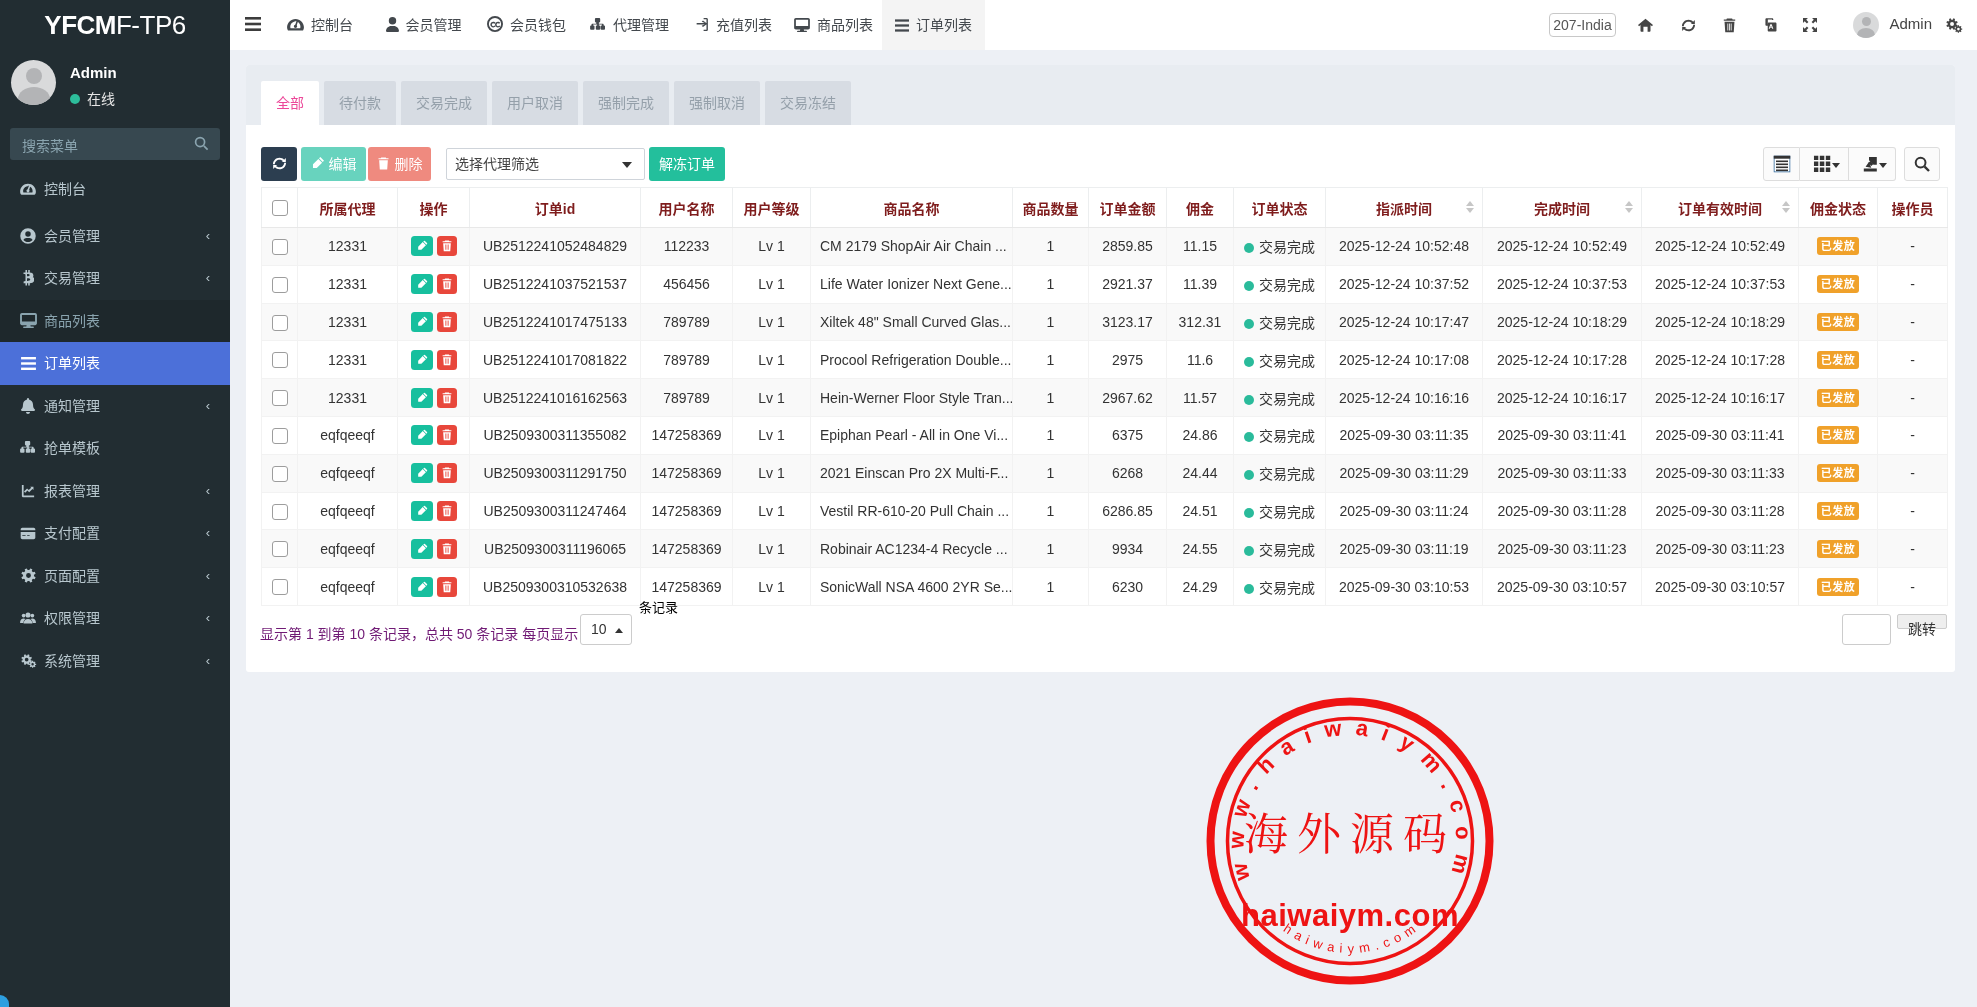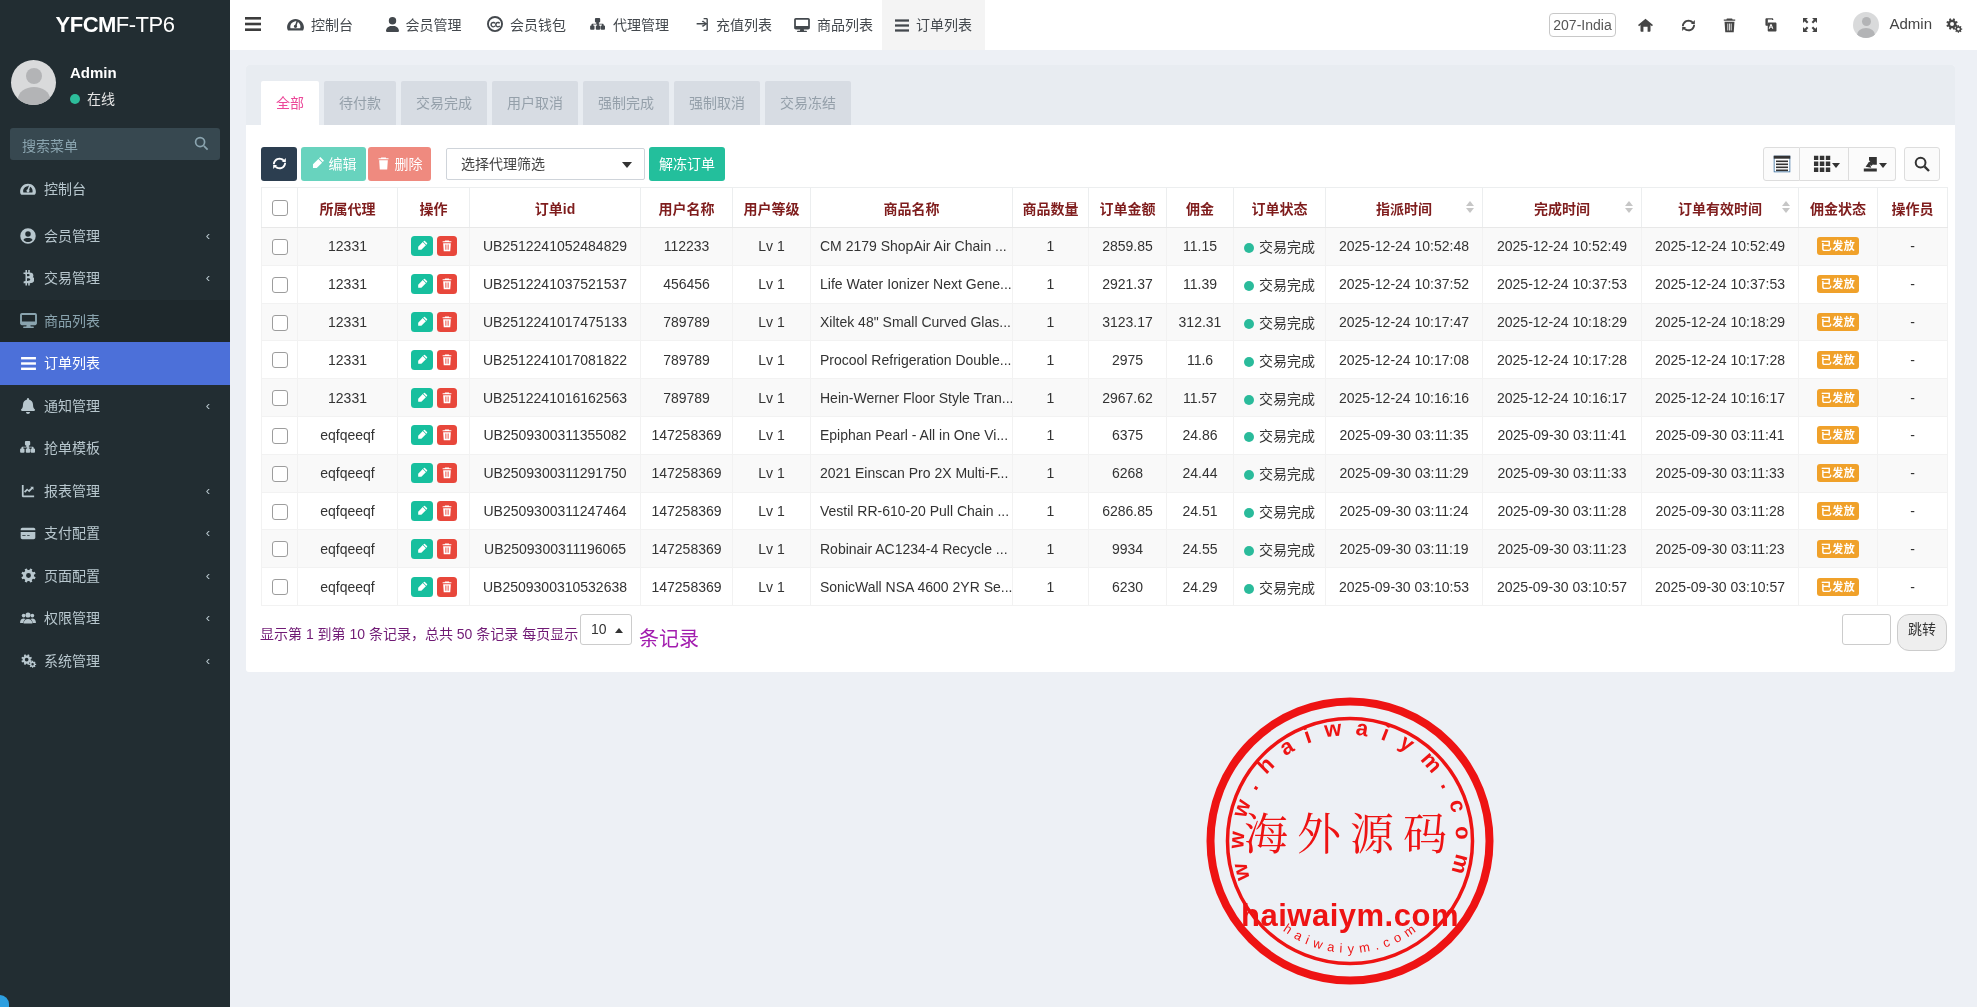--- a/index.html
+++ b/index.html
@@ -1,21 +1,21 @@
 <!DOCTYPE html>
 <html lang="zh-CN"><head>
 <meta charset="utf-8">
 <title>订单列表</title>
 <style>
 * { margin:0; padding:0; box-sizing:border-box; }
 html,body { width:1977px; height:1007px; overflow:hidden; }
 body { font-family:"Liberation Sans","Noto Sans CJK SC",sans-serif; font-size:14px; color:#333; background:#edf0f5; }
 
 .sidebar { position:absolute; left:0; top:0; width:230px; height:1007px; background:#222d32; z-index:5; }
-.logo { height:50px; line-height:50px; text-align:center; color:#fff; font-size:22px; letter-spacing:-0.5px; }
+.logo { height:50px; line-height:50px; text-align:center; color:#fff; font-size:26px; letter-spacing:-0.5px; }
 .logo b { font-weight:bold; }
 .logo span { font-weight:normal; }
 .userpanel { position:relative; height:70px; margin-top:10px; }
 .userpanel .avatar { position:absolute; left:11px; top:0; width:45px; height:45px; border-radius:50%; background:#d9dadb; overflow:hidden; }
 .avatar .head { position:absolute; left:14.5px; top:8px; width:16px; height:16px; border-radius:50%; background:#b3b4b6; }
 .avatar .bodyp { position:absolute; left:6.5px; top:27px; width:32px; height:24px; border-radius:50%; background:#b3b4b6; }
 .userpanel .uname { position:absolute; left:70px; top:4px; color:#fff; font-weight:bold; font-size:15px; }
 .userpanel .ustate { position:absolute; left:70px; top:28px; color:#e5e5e5; font-size:14px; }
 .ustate .dot { display:inline-block; width:10px; height:10px; border-radius:50%; background:#2dbd9b; margin-right:7px; }
 .sb-search { position:absolute; left:10px; top:128px; width:210px; height:32px; background:#374850; border-radius:3px; color:#90a4ab; }
@@ -52,21 +52,21 @@
 .tab { position:relative; float:left; height:44px; line-height:44px; padding:0 15px; margin-right:5px; background:#d7dce3; color:#95a0aa; font-size:14px; border-radius:2px 2px 0 0; }
 .tab.on { background:#fff; color:#ec4899; }
 
 .toolbar { position:absolute; left:15px; top:82px; height:34px; font-size:0; }
 .toolbar > * { font-size:14px; }
 .btn { display:inline-block; height:34px; line-height:34px; border-radius:3px; font-size:14px; color:#fff; text-align:center; vertical-align:top; }
 .btn-dark { width:36px; background:#2c3e50; }
 .btn-edit { width:65px; background:#18bc9c; opacity:0.65; margin-left:4px; }
 .btn-del { width:63px; background:#e74c3c; opacity:0.65; margin-left:2px; }
 .btn-unfreeze { width:76px; background:#23bf9c; margin-left:4px; }
-.sel-agent { display:inline-block; position:relative; width:199px; height:32px; margin-left:15px; margin-top:1px; border:1px solid #cfd4da; border-radius:2px; background:#fff; color:#444; line-height:30px; padding-left:14px; vertical-align:top; }
+.sel-agent { display:inline-block; position:relative; width:199px; height:32px; margin-left:15px; margin-top:1px; border:1px solid #cfd4da; border-radius:2px; background:#fff; color:#444; line-height:30px; padding-left:8px; vertical-align:top; }
 .sel-agent .caret { position:absolute; right:12px; top:13px; width:0; height:0; border-left:5px solid transparent; border-right:5px solid transparent; border-top:6px solid #333; }
 .toolbar-r { position:absolute; right:15px; top:82px; height:34px; font-size:0; }
 .btn-def { display:inline-block; position:relative; height:34px; background:#fbfbfb; border:1px solid #ddd; vertical-align:top; }
 .bg-l { border-radius:3px 0 0 3px; width:37px; }
 .bg-m { width:49px; border-left:none; }
 .bg-r { width:47px; border-left:none; border-radius:0 3px 3px 0; }
 .btn-search { width:36px; border-radius:3px; margin-left:8px; }
 .btn-def svg { position:absolute; left:50%; top:50%; transform:translate(-50%,-50%); }
 .bg-m svg, .bg-r svg { transform:translate(-60%,-50%); }
 .btn-def .dcaret { position:absolute; right:8px; top:15px; width:0; height:0; border-left:4px solid transparent; border-right:4px solid transparent; border-top:5px solid #333; }
@@ -83,31 +83,31 @@
 .opbtn.r { background:#e8473b; margin-left:4px; width:20px; }
 .opbtn svg { position:absolute; left:50%; top:50%; transform:translate(-50%,-50%); }
 .stateok { color:#2abb9b; }
 .stateok .sdot { display:inline-block; width:10px; height:10px; border-radius:50%; background:#2abb9b; margin-right:5px; vertical-align:-1px; }
 .badge-o { display:inline-block; background:#f0a12a; color:#fff; font-size:11px; font-weight:bold; padding:0 4px; height:18px; line-height:18px; border-radius:3px; letter-spacing:0.5px; }
 .sorter { position:absolute; right:8px; top:13px; }
 .sorter .s-up { width:0;height:0;border-left:4px solid transparent;border-right:4px solid transparent;border-bottom:5px solid #c6c6c6; margin-bottom:2px;}
 .sorter .s-dn { width:0;height:0;border-left:4px solid transparent;border-right:4px solid transparent;border-top:5px solid #c6c6c6;}
 
 .pg-info { position:absolute; left:14px; top:558px; font-size:14px; color:#701a75; }
-.pg-info2 { position:absolute; left:393px; top:558px; font-size:20px; color:#a21caf; }
+.pg-info2 { position:absolute; left:393px; top:532px; font-size:13px; color:#000000; }
 .pg-size { position:absolute; left:334px; top:549px; width:52px; height:31px; border:1px solid #ccc; border-radius:3px; background:#fff; color:#333; line-height:29px; padding-left:10px; font-size:14px; }
 .pg-size .ucaret { position:absolute; right:8px; top:13px; width:0; height:0; border-left:4px solid transparent; border-right:4px solid transparent; border-bottom:5px solid #333; }
 .pager { position:absolute; right:119px; top:550px; height:31px; font-size:14px; }
 .pager a { display:inline-block; float:left; height:31px; line-height:29px; width:33px; text-align:center; border:1px solid #ddd; border-left:none; color:#777; background:#fff; text-decoration:none; }
 .pager a.first,.pager a.last { width:63px; }
 .pager a.first { border-left:1px solid #ddd; border-radius:3px 0 0 3px; }
 .pager a.last { border-radius:0 3px 3px 0; }
 .pager a.act { background:#2c3e50; border-color:#2c3e50; color:#fff; }
 .pg-jumpbox { position:absolute; right:64px; top:549px; width:49px; height:31px; border:1px solid #ccc; border-radius:3px; background:#fff; }
-.pg-jump { position:absolute; right:8px; top:549px; width:50px; height:37px; line-height:29px; text-align:center; background:#eee; border:1px solid #ccc; border-radius:12px; color:#333; font-size:14px; }
+.pg-jump { position:absolute; right:8px; top:549px; width:50px; height:15px; line-height:29px; text-align:center; background:#eee; border:1px solid #ccc; border-radius:2px; color:#333; font-size:14px; }
 </style>
 </head>
 <body>
 <div class="sidebar">
   <div class="logo"><b>YFCM</b><span>F-TP6</span></div>
   <div class="userpanel">
     <div class="avatar">
         <div class="head"></div>
         <div class="bodyp"></div>
       </div>

